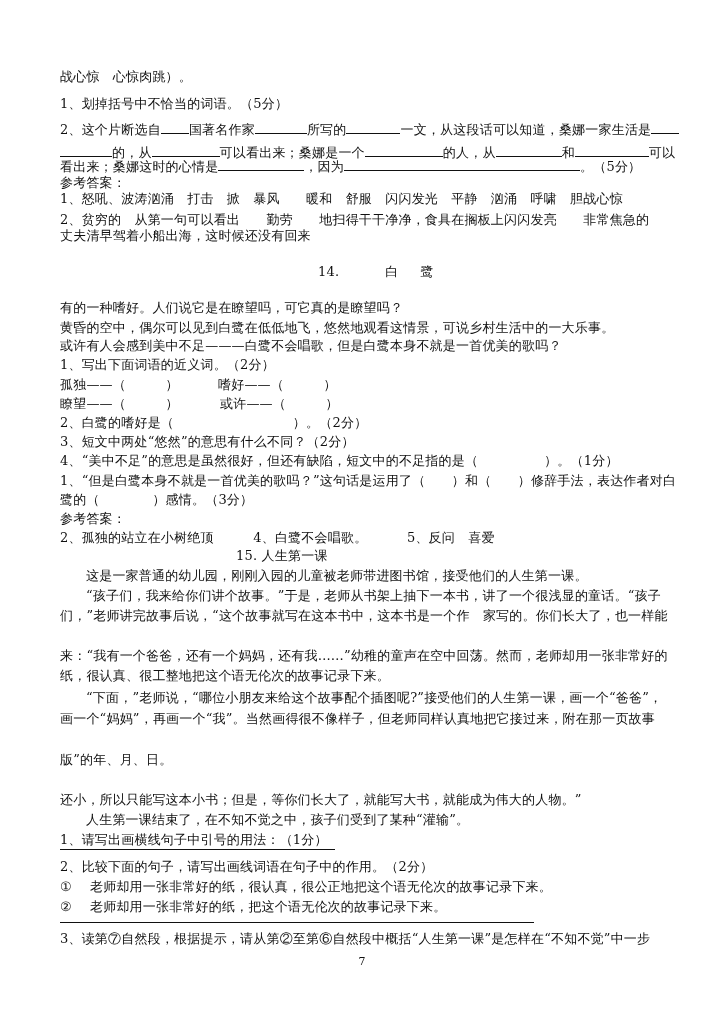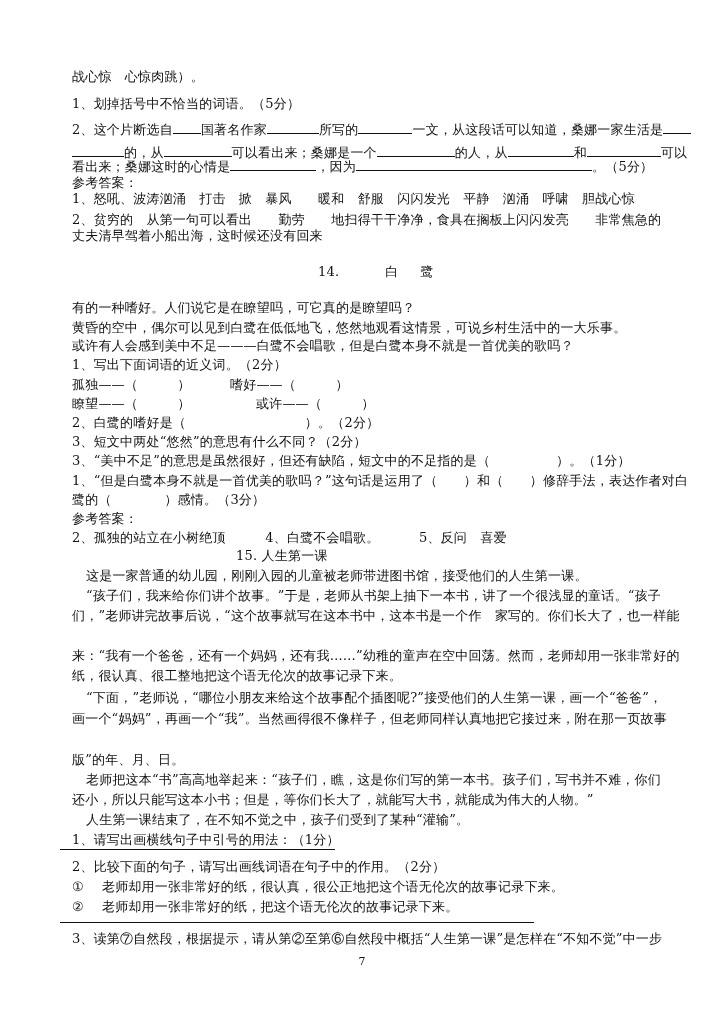--- a/index.html
+++ b/index.html
@@ -1,19 +1,19 @@
 <!DOCTYPE html>
 <html><head>
 <meta charset="utf-8">
 <style>
   html, body { margin: 0; padding: 0; background: #ffffff; }
   body { width: 724px; height: 1024px; position: relative; overflow: hidden;
          font-family: "DejaVu Serif", "Liberation Serif", serif; color: #111; }
   .page { position: absolute; left: 0; top: 0; width: 724px; height: 1024px; }
-  .line { position: absolute; left: 72px; font-size: 13px; line-height: 16px; white-space: nowrap; letter-spacing: 0.2px; }
+  .line { position: absolute; left: 60px; font-size: 13px; line-height: 16px; white-space: nowrap; letter-spacing: 0.2px; }
   .ind { left: 86px; }
   .center { text-align: center; left: 0; width: 724px; }
   .blank { display: inline-block; border-bottom: 1px solid #111; height: 12px; vertical-align: baseline; }
   .rule { position: absolute; left: 60px; height: 0; border-top: 1px solid #111; }
   .title-gap { display: inline-block; width: 46px; }
   .title-gap2 { display: inline-block; width: 22px; }
   .pagenum { font-size: 11px; }
 </style>
 </head>
 <body>
@@ -44,40 +44,39 @@
   </div>
   <div class="line" style="top:300px">有的一种嗜好。人们说它是在瞭望吗，可它真的是瞭望吗？</div>
   <div class="line" style="top:320px">黄昏的空中，偶尔可以见到白鹭在低低地飞，悠然地观看这情景，可说乡村生活中的一大乐事。</div>
   <div class="line" style="top:338px">或许有人会感到美中不足———白鹭不会唱歌，但是白鹭本身不就是一首优美的歌吗？</div>
 
   <div class="line" style="top:357px">1、写出下面词语的近义词。（2分）</div>
   <div class="line" style="top:377px">
     <span style="display:inline-block;width:158px">孤独——（　　　）</span><span>嗜好——（　　　）</span>
   </div>
   <div class="line" style="top:396px">
-    <span style="display:inline-block;width:184px">瞭望——（　　　）</span><span>或许——（　　　）</span>
+    <span style="display:inline-block;width:160px">瞭望——（　　　）</span><span>或许——（　　　）</span>
   </div>
   <div class="line" style="top:415px">2、白鹭的嗜好是（　　　　　　　　　）。（2分）</div>
   <div class="line" style="top:434px">3、短文中两处“悠然”的意思有什么不同？（2分）</div>
-  <div class="line" style="top:453px">3、“美中不足”的意思是虽然很好，但还有缺陷，短文中的不足指的是（　　　　　）。（1分）</div>
+  <div class="line" style="top:453px">4、“美中不足”的意思是虽然很好，但还有缺陷，短文中的不足指的是（　　　　　）。（1分）</div>
   <div class="line" style="top:473px">1、“但是白鹭本身不就是一首优美的歌吗？”这句话是运用了（　　）和（　　）修辞手法，表达作者对白</div>
   <div class="line" style="top:492px">鹭的（　　　　）感情。（3分）</div>
   <div class="line" style="top:511px">参考答案：</div>
   <div class="line" style="top:530px">2、孤独的站立在小树绝顶　　　4、白鹭不会唱歌。　　　5、反问　喜爱</div>
 
   <div class="line" style="top:548px; left:236px">15. 人生第一课</div>
   <div class="line ind" style="top:568px">这是一家普通的幼儿园，刚刚入园的儿童被老师带进图书馆，接受他们的人生第一课。</div>
   <div class="line ind" style="top:588px">“孩子们，我来给你们讲个故事。”于是，老师从书架上抽下一本书，讲了一个很浅显的童话。“孩子</div>
   <div class="line" style="top:608px">们，”老师讲完故事后说，“这个故事就写在这本书中，这本书是一个作　家写的。你们长大了，也一样能</div>
   <div class="line" style="top:648px">来：“我有一个爸爸，还有一个妈妈，还有我……”幼稚的童声在空中回荡。然而，老师却用一张非常好的</div>
   <div class="line" style="top:668px">纸，很认真、很工整地把这个语无伦次的故事记录下来。</div>
   <div class="line ind" style="top:690px">“下面，”老师说，“哪位小朋友来给这个故事配个插图呢?”接受他们的人生第一课，画一个“爸爸”，</div>
   <div class="line" style="top:711px">画一个“妈妈”，再画一个“我”。当然画得很不像样子，但老师同样认真地把它接过来，附在那一页故事</div>
   <div class="line" style="top:752px">版”的年、月、日。</div>
-  <div class="line ind" style="top:772px">老师把这本“书”高高地举起来：“孩子们，瞧，这是你们写的第一本书。孩子们，写书并不难，你们</div>
   <div class="line" style="top:792px">还小，所以只能写这本小书；但是，等你们长大了，就能写大书，就能成为伟大的人物。”</div>
   <div class="line ind" style="top:812px">人生第一课结束了，在不知不觉之中，孩子们受到了某种“灌输”。</div>
   <div class="line" style="top:832px">1、请写出画横线句子中引号的用法：（1分）</div>
 
   <div class="rule" style="top:849px; width:275px"></div>
 
   <div class="line" style="top:859px">2、比较下面的句子，请写出画线词语在句子中的作用。（2分）</div>
   <div class="line" style="top:879px">
     <span style="display:inline-block;width:30px">①</span><span>老师却用一张非常好的纸，很认真，很公正地把这个语无伦次的故事记录下来。</span>
   </div>

